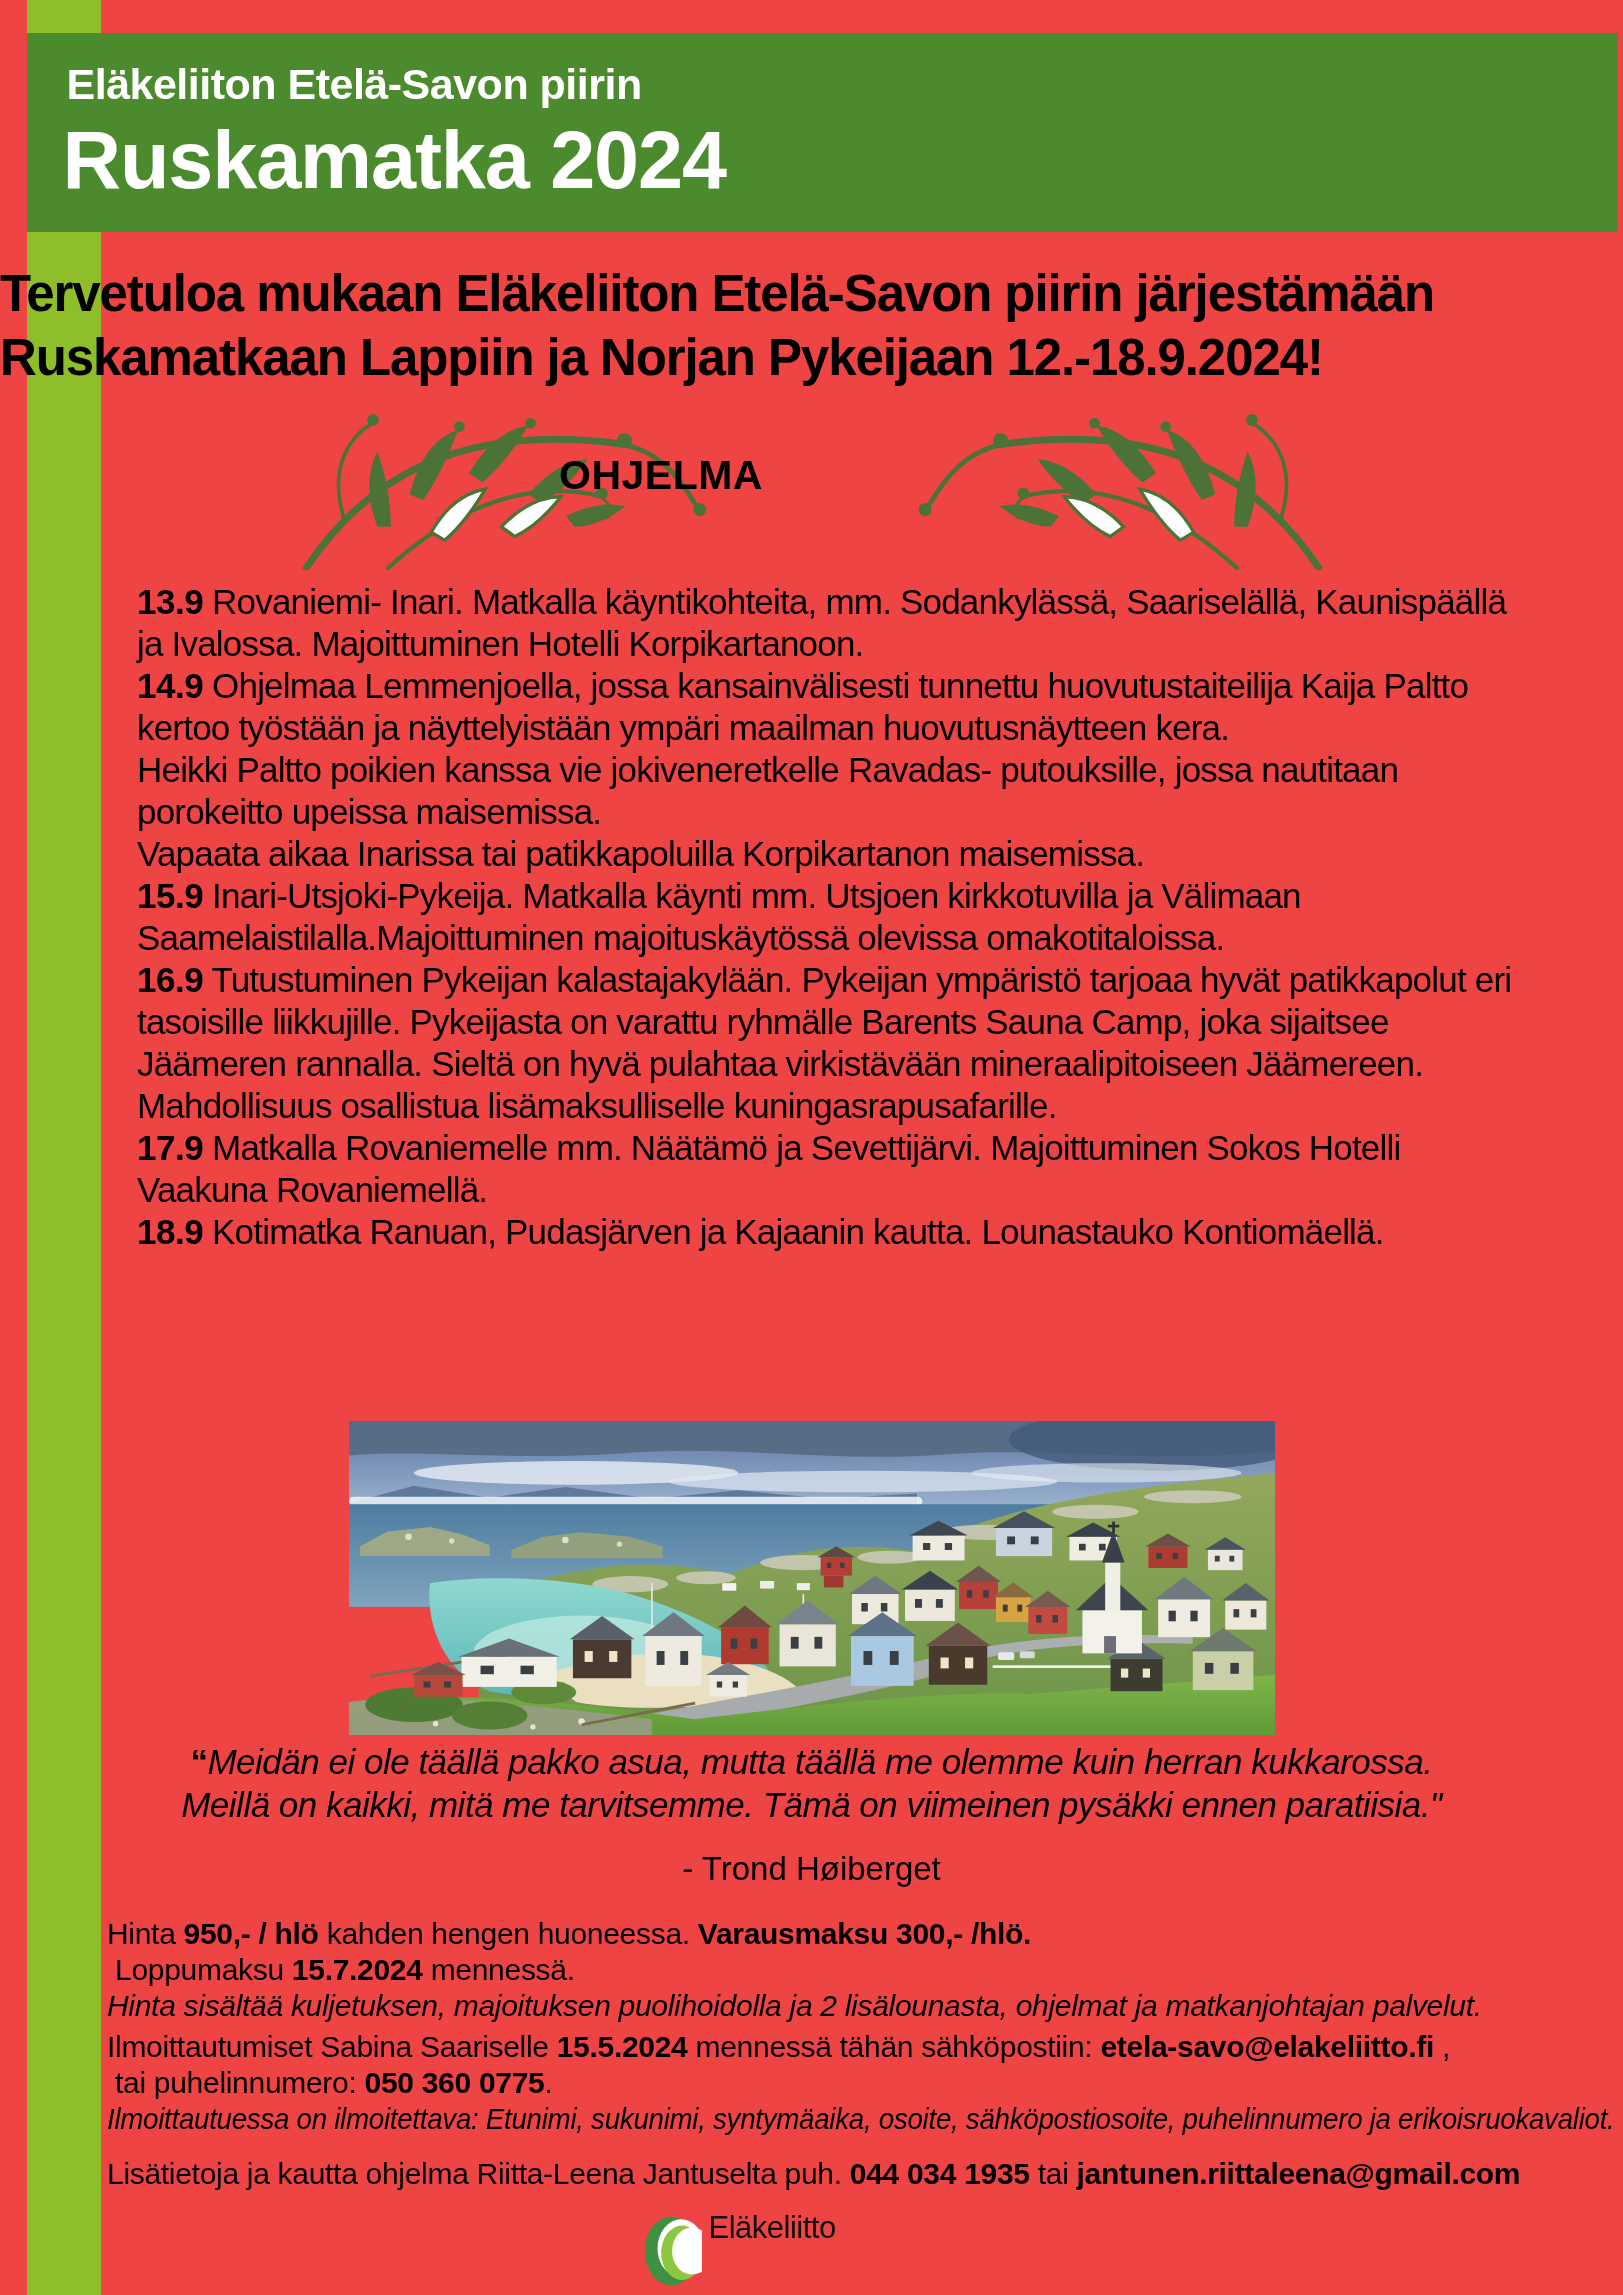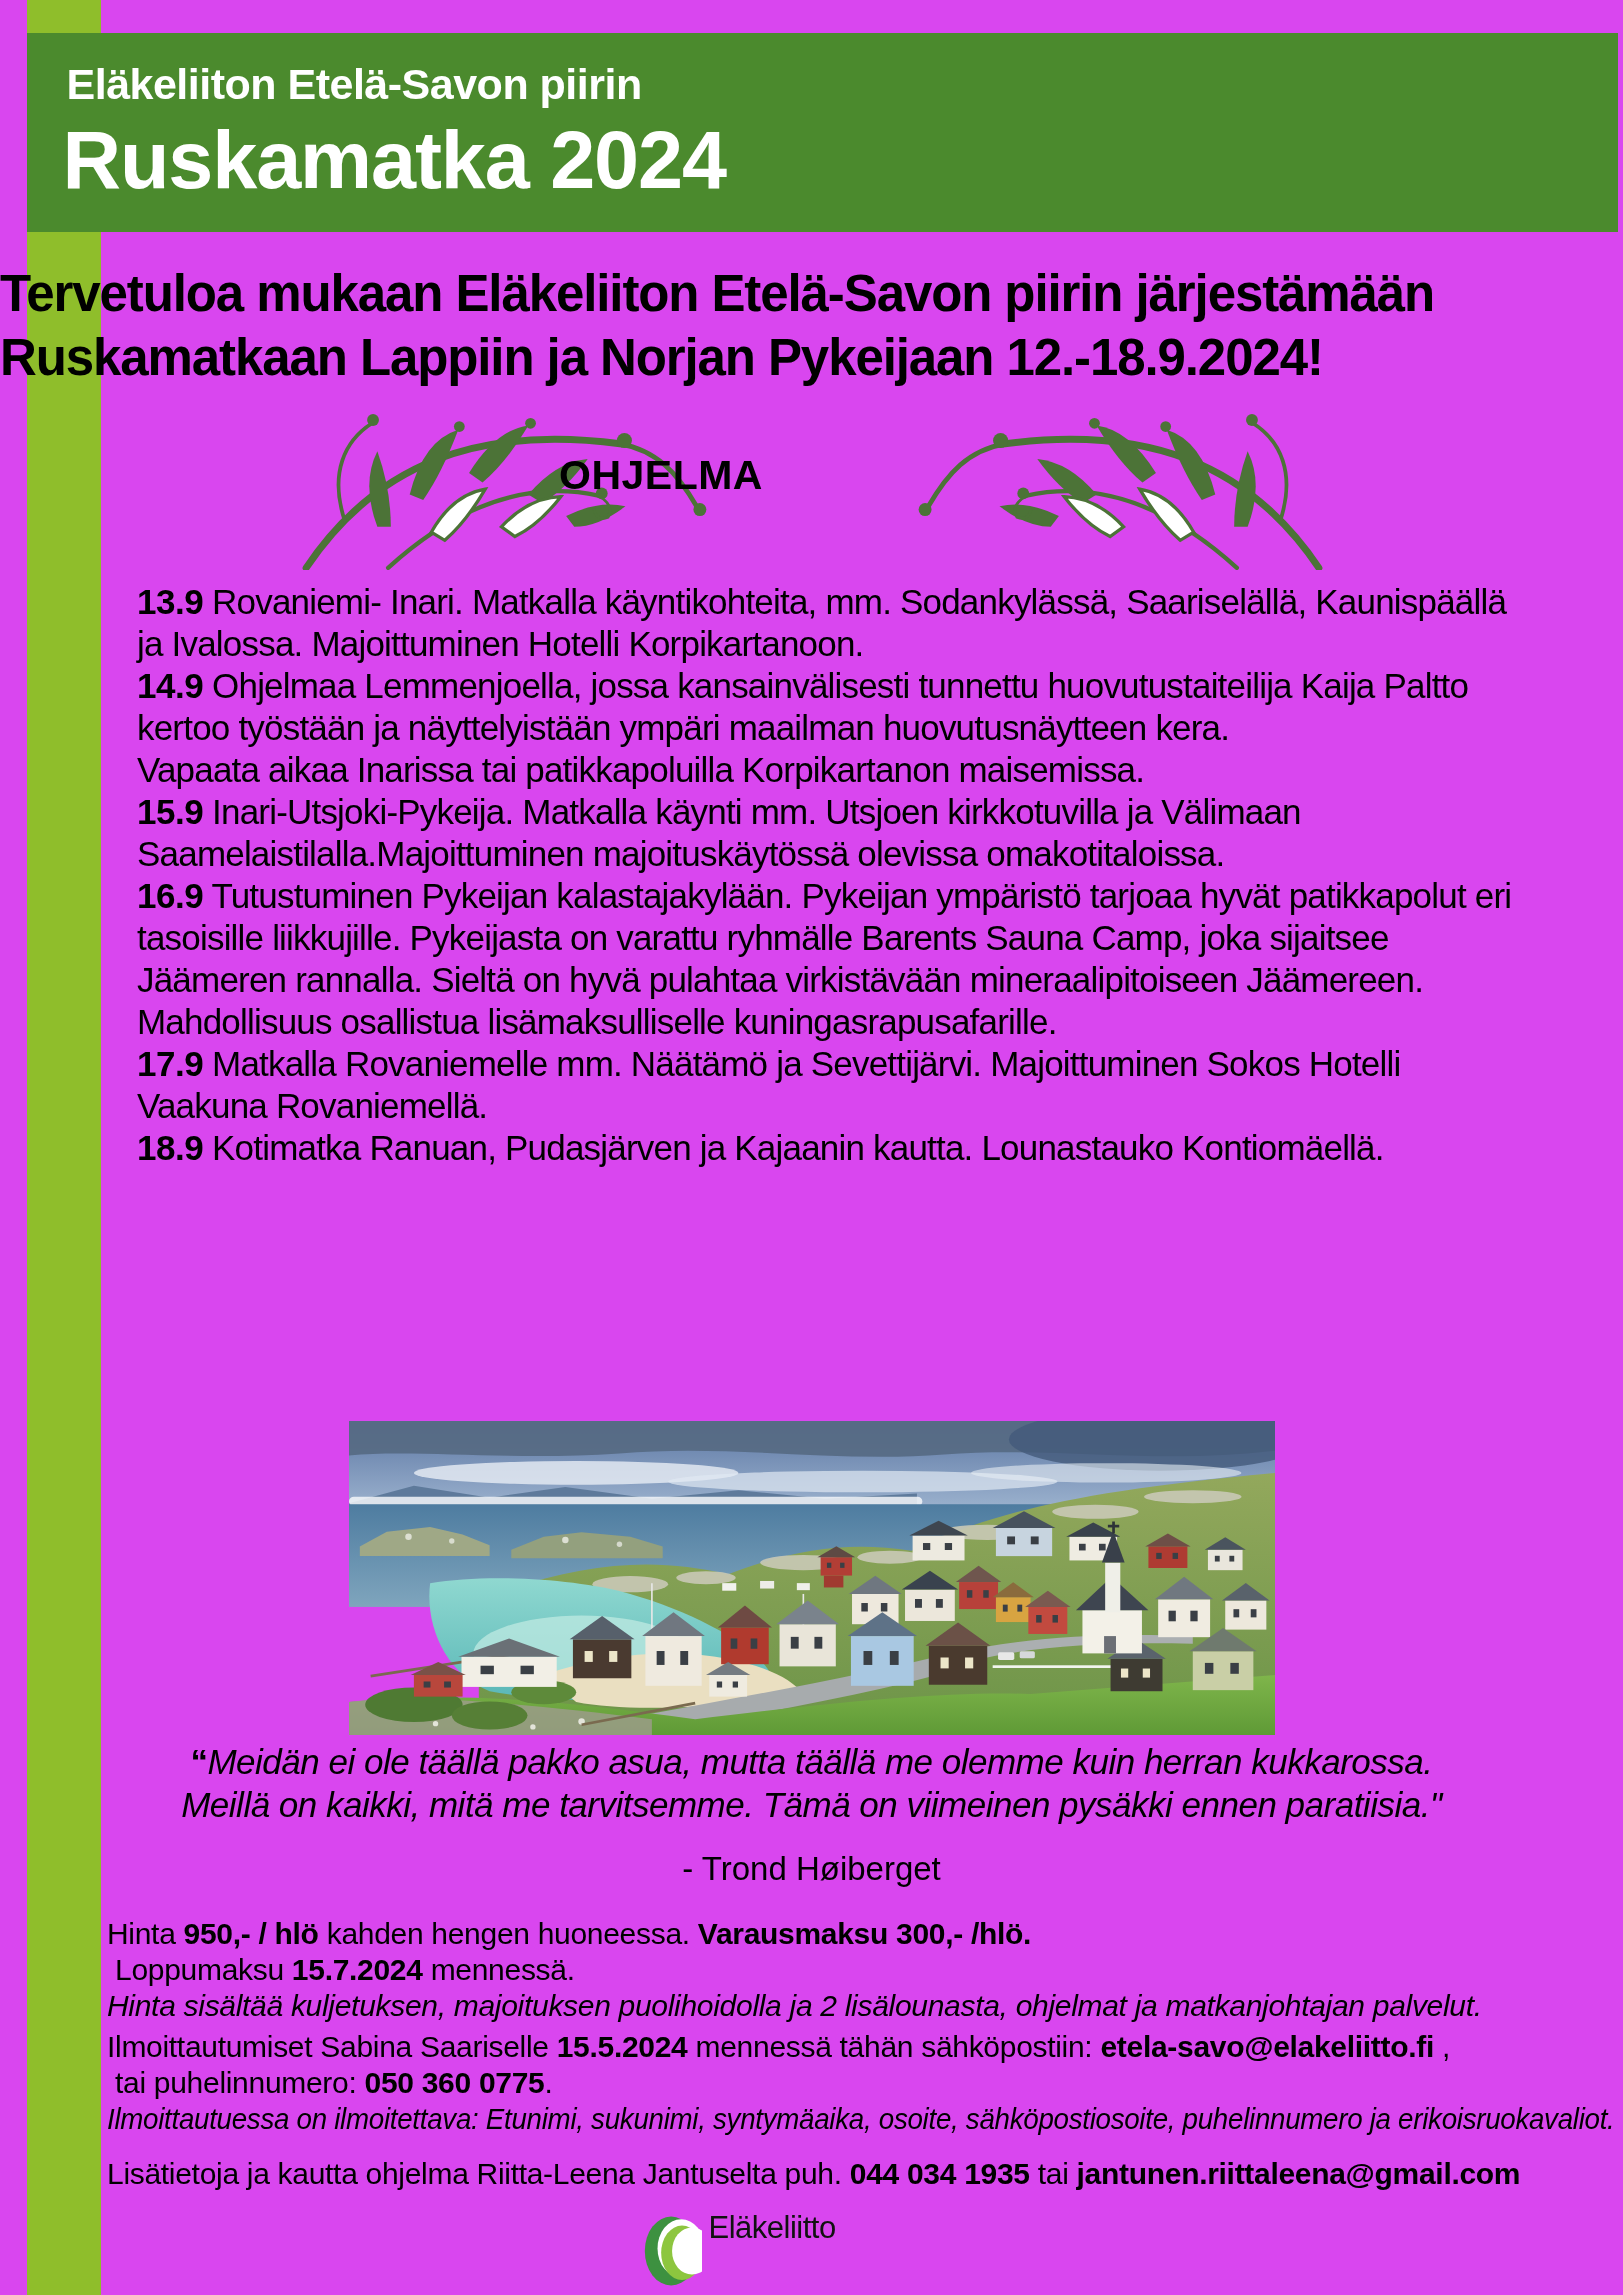--- a/index.html
+++ b/index.html
@@ -1,17 +1,17 @@
 <!DOCTYPE html>
 <html style="font-size:8.6px"><head>
 <meta charset="utf-8">
 <style>
   html,body{margin:0;padding:0;background:#ffffff;}
   body{width:1623px;height:2295px;position:relative;font-family:"Liberation Sans",sans-serif;color:#000;}
-  .page{position:absolute;left:0;top:0;width:1623px;height:2295px;background:#d946ef;overflow:hidden;}
+  .page{position:absolute;left:0;top:0;width:1623px;height:2295px;background:#ef4444;overflow:hidden;}
   .accent-bar{position:absolute;left:26.5px;top:0;width:74px;height:2295px;background:#8FBE2B;}
   .banner{position:absolute;left:26.5px;top:33px;width:1591px;height:199px;background:#4B8A2D;color:#fff;}
   .banner-subtitle{position:absolute;left:40px;top:27px;font-size:43px;font-weight:bold;letter-spacing:-0.5px;}
   .banner-title{position:absolute;left:36px;top:81px;font-size:81px;font-weight:bold;letter-spacing:-1.1px;}
   .intro{position:absolute;left:0;top:262px;width:1623px;text-align:left;font-weight:bold;font-size:51px;line-height:64px;letter-spacing:-1.1px;}
   .intro div{white-space:nowrap;}
   .ohjelma-heading{position:absolute;left:0;top:452px;width:1322px;text-align:center;font-size:41px;font-weight:bold;letter-spacing:0.5px;}
   .branch{position:absolute;top:392px;width:427px;height:178px;}
   .branch.left{left:296px;}
   .branch.right{left:902px;}
@@ -83,20 +83,21 @@
   <svg class="branch right" viewBox="0 0 790 330">
     <use href="#branchShape" transform="translate(790,0) scale(-1,1)"></use>
   </svg>
 
   <div id="program" class="program">
       <div>
         <div class="para"><strong>13.9</strong> Rovaniemi- Inari. Matkalla käyntikohteita, mm. Sodankylässä, Saariselällä, Kaunispäällä ja Ivalossa. Majoittuminen Hotelli Korpikartanoon.</div>
       </div>
       <div>
         <div class="para"><strong>14.9</strong> Ohjelmaa Lemmenjoella, jossa kansainvälisesti tunnettu huovutustaiteilija Kaija Paltto kertoo työstään ja näyttelyistään ympäri maailman huovutusnäytteen kera.</div>
+        <div class="para">Heikki Paltto poikien kanssa vie jokiveneretkelle Ravadas- putouksille, jossa nautitaan porokeitto upeissa maisemissa.</div>
         <div class="para">Vapaata aikaa Inarissa tai patikkapoluilla Korpikartanon maisemissa.</div>
       </div>
       <div>
         <div class="para"><strong>15.9</strong> Inari-Utsjoki-Pykeija. Matkalla käynti mm. Utsjoen kirkkotuvilla ja Välimaan Saamelaistilalla.Majoittuminen majoituskäytössä olevissa omakotitaloissa.</div>
       </div>
       <div>
         <div class="para"><strong>16.9</strong> Tutustuminen Pykeijan kalastajakylään. Pykeijan ympäristö tarjoaa hyvät patikkapolut eri tasoisille liikkujille. Pykeijasta on varattu ryhmälle Barents Sauna Camp, joka sijaitsee Jäämeren rannalla. Sieltä on hyvä pulahtaa virkistävään mineraalipitoiseen Jäämereen.</div>
         <div class="para">Mahdollisuus osallistua lisämaksulliselle kuningasrapusafarille.</div>
       </div>
       <div>

